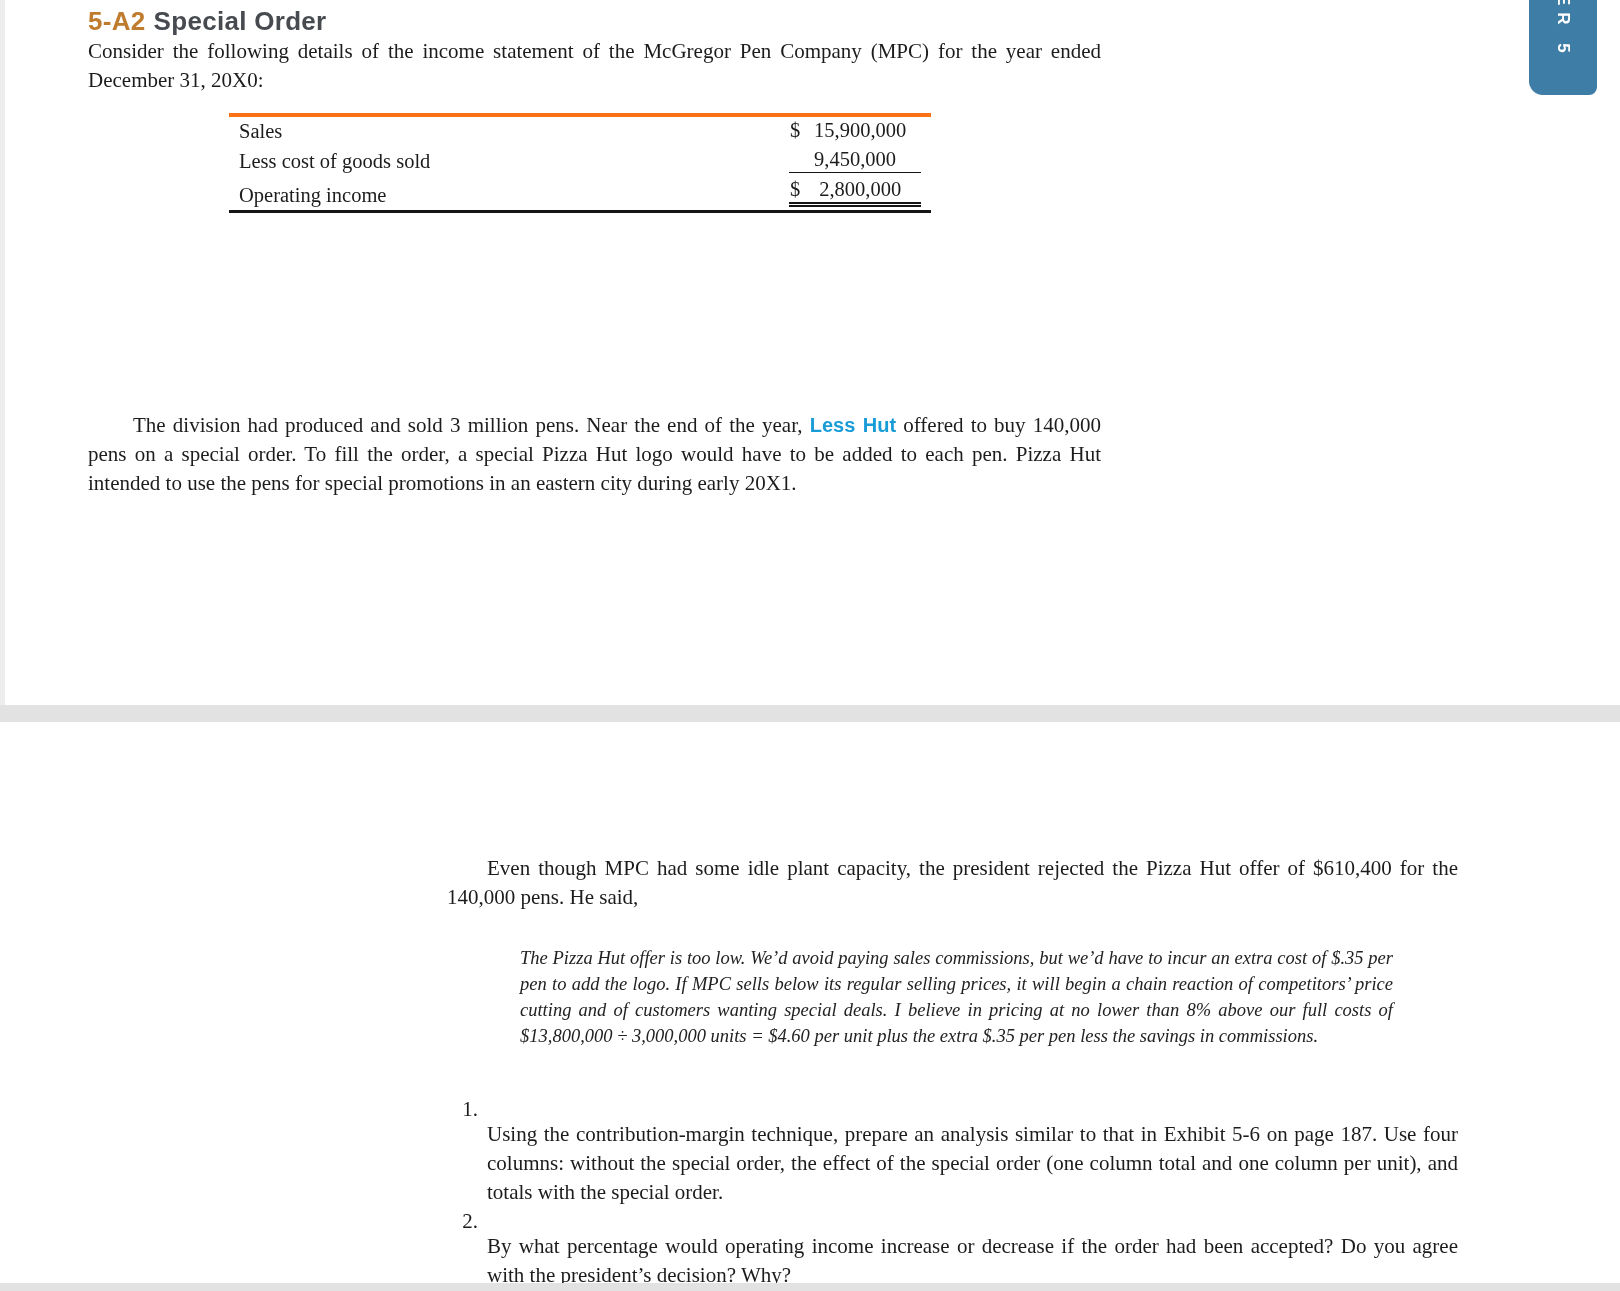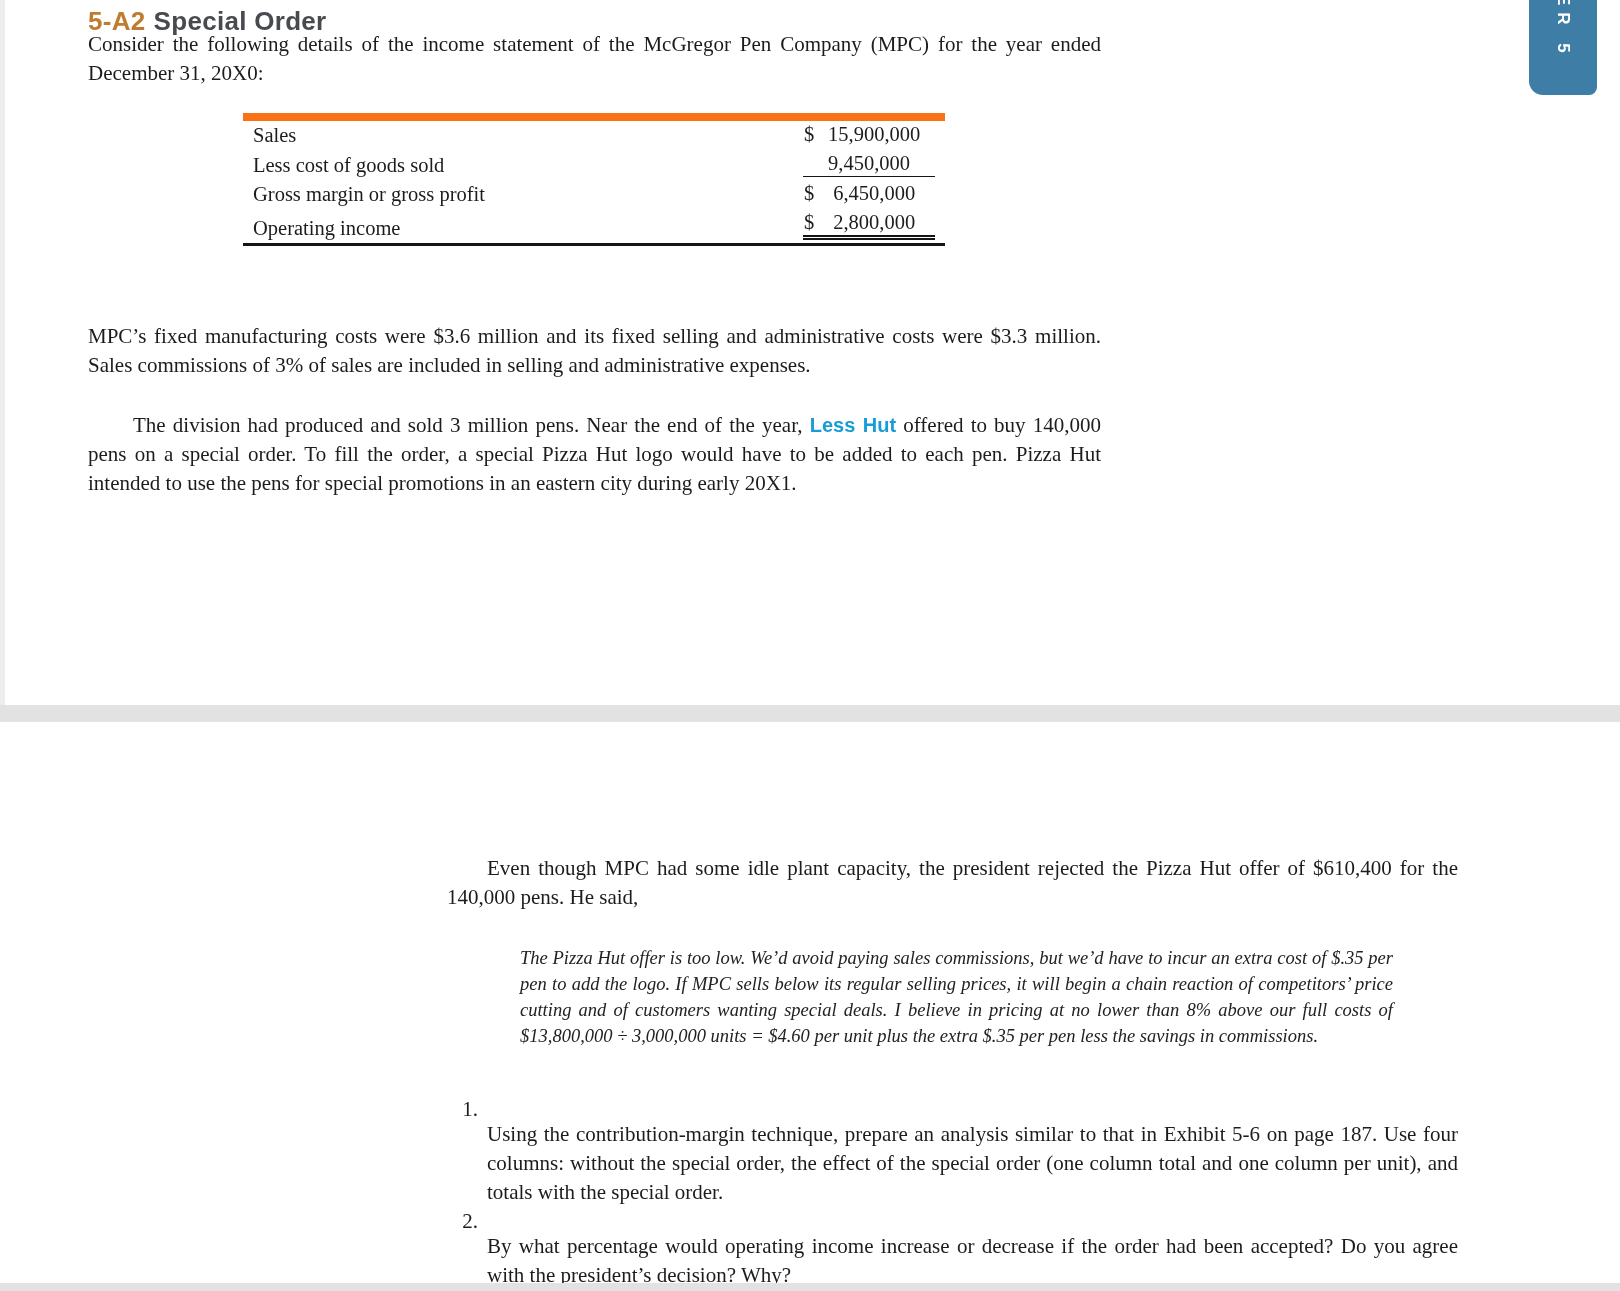--- a/index.html
+++ b/index.html
@@ -36,27 +36,27 @@
     font-size:26px; font-weight:bold; line-height:32px;
     letter-spacing:0.3px;
   }
   .problem-heading .pid { color: var(--accent_orange, #c07c2e); margin-right:8px; }
   .problem-heading .ptitle { color: var(--heading_gray, #474b50); }
 
   .body {
     font-size:21px; line-height:29px; text-align:justify; margin:0;
     color:#1c1c1c;
   }
-  .intro { position:absolute; left:88px; top:30px; width:1013px; }
+  .intro { position:absolute; left:88px; top:37px; width:1013px; }
 
   
   .income-table {
-    position:absolute; left:243px; top:113px; width:702px;
+    position:absolute; left:229px; top:113px; width:702px;
     border-collapse:collapse;
-    border-top:8px solid #f97316;
+    border-top:4px solid #f97316;
     border-bottom:3px solid #151515;
     font-size:20.5px;
   }
   .income-table td { padding:2px 0 3px 0; vertical-align:bottom; }
   .income-table td.lbl { padding-left:10px; }
   .income-table td.amt { width:132px; padding-right:10px; }
   .amt-inner { display:flex; justify-content:space-between; padding:0 1px 1px 1px; }
   .amt-inner.single { border-bottom:1.5px solid #151515; }
   .amt-inner.double { border-bottom:5px double #151515; }
   .amt-inner .val { text-align:center; flex:1; }
@@ -125,41 +125,31 @@
       <tr>
         <td class="lbl">Less cost of goods sold</td>
         <td class="amt">
           <div class="amt-inner single">
               <span class="cur"></span>
               <span class="val">9,450,000</span>
             </div>
         </td>
       </tr>
       <tr>
-        <td class="lbl">Gross margin or gross profit</td>
-        <td class="amt">
-          <div class="amt-inner">
-              <span class="cur">$</span>
-              <span class="val">6,450,000</span>
-            </div>
-        </td>
-      </tr>
-      <tr>
         <td class="lbl">Operating income</td>
         <td class="amt">
           <div class="amt-inner double">
               <span class="cur">$</span>
               <span class="val">2,800,000</span>
             </div>
         </td>
       </tr>
     </tbody>
   </table>
 
-  <p class="body p-fixed">MPC’s fixed manufacturing costs were $3.6 million and its fixed selling and administrative costs were $3.3 million. Sales commissions of 3% of sales are included in selling and administrative expenses.</p>
 
   <p class="body p-division"><span>The division had produced and sold 3 million pens. Near the end of the year, </span><span class="pizza">Less Hut</span><span> offered to buy 140,000 pens on a special order. To fill the order, a special Pizza Hut logo would have to be added to each pen. Pizza Hut intended to use the pens for special promotions in an eastern city during early 20X1.</span></p>
 
   <div class="divider"></div>
 
 
   <p class="body p-rejection">Even though MPC had some idle plant capacity, the president rejected the Pizza Hut offer of $610,400 for the 140,000 pens. He said,</p>
 
   <blockquote class="quote">The Pizza Hut offer is too low. We’d avoid paying sales commissions, but we’d have to incur an extra cost of $.35 per pen to add the logo. If MPC sells below its regular selling prices, it will begin a chain reaction of competitors’ price cutting and of customers wanting special deals. I believe in pricing at no lower than 8% above our full costs of $13,800,000 ÷ 3,000,000 units = $4.60 per unit plus the extra $.35 per pen less the savings in commissions.</blockquote>
 

